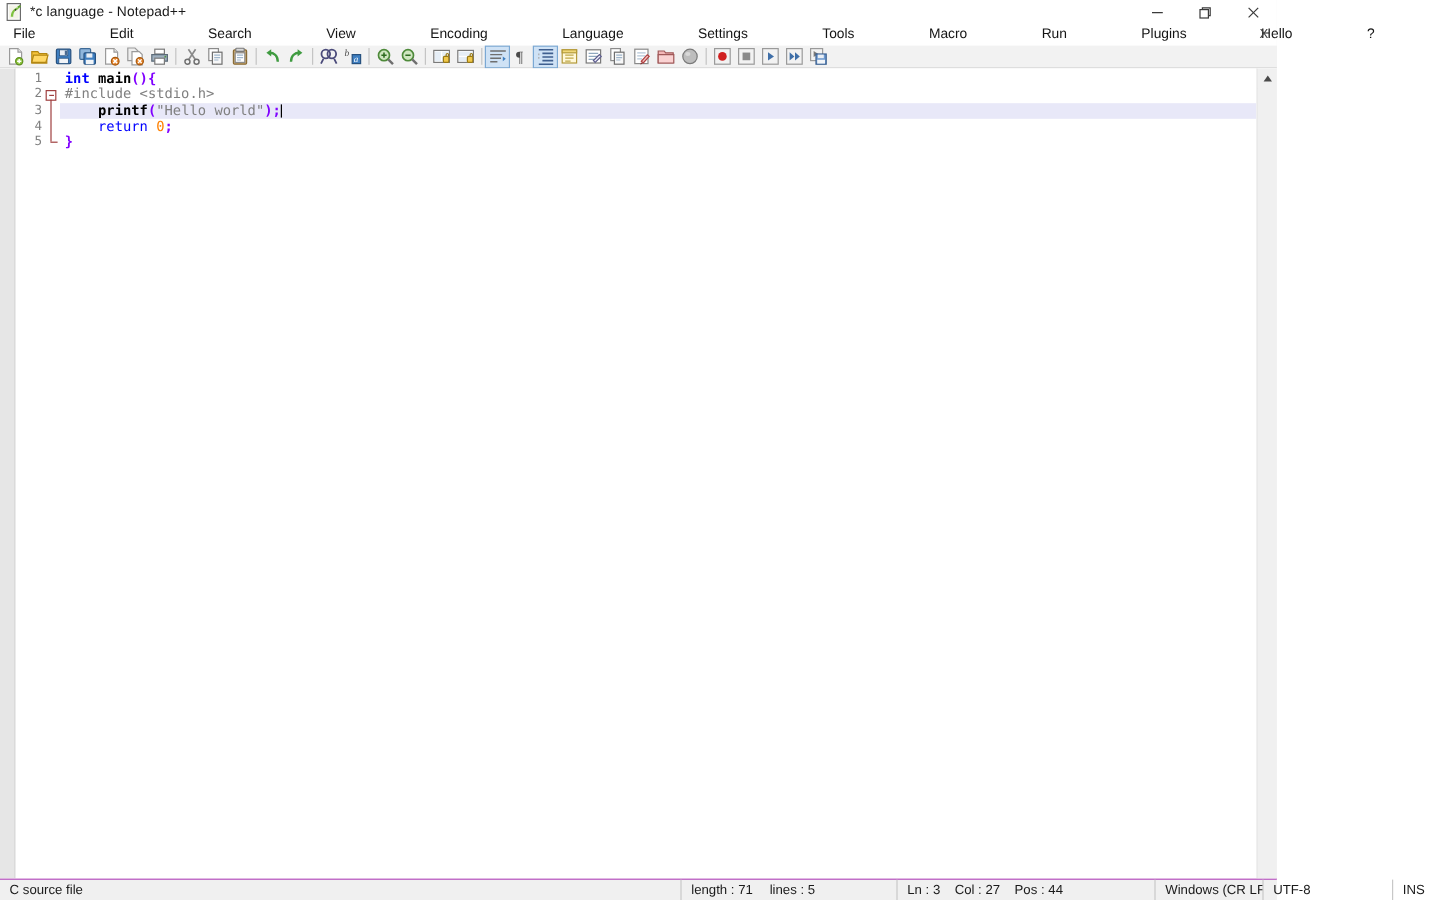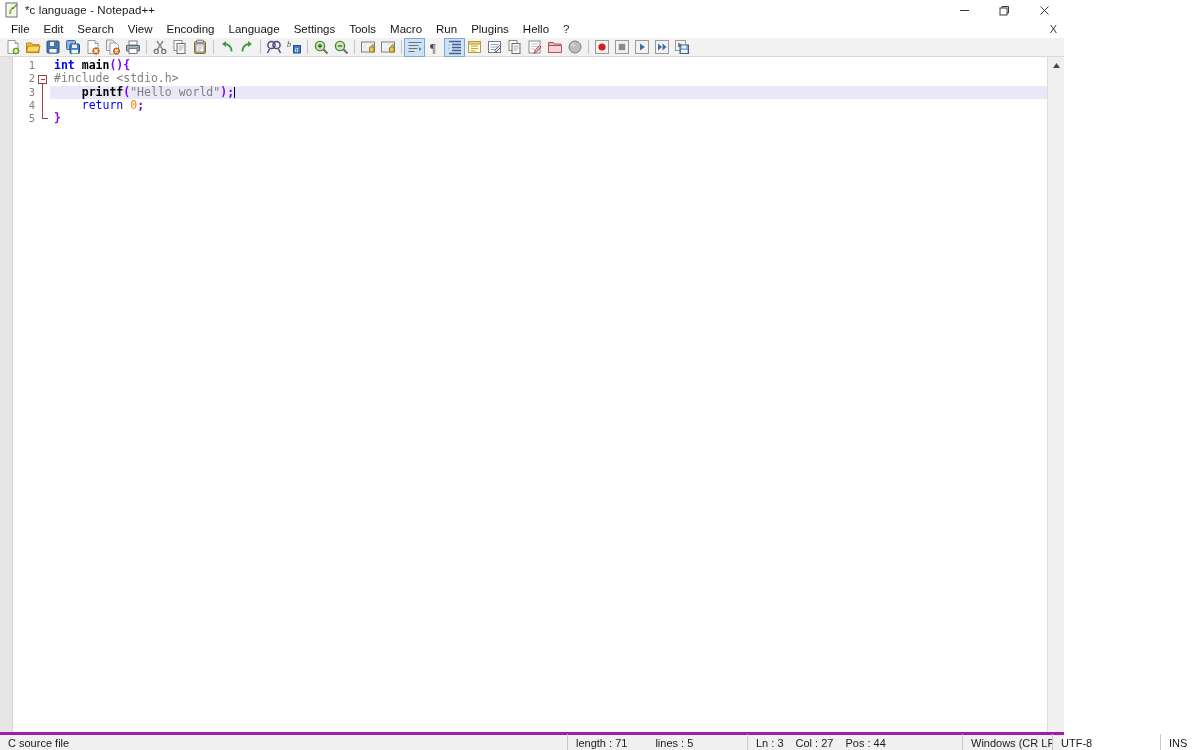--- a/index.html
+++ b/index.html
@@ -57,20 +57,21 @@
 
   
   .menubar {
     height: 18px;
     flex: 0 0 18px;
     background: #ffffff;
     display: flex;
     align-items: center;
     padding-left: 4px;
     position: relative;
+    gap: 48px;
   }
   .menu-item {
     font-size: 11.5px;
     color: #151515;
     padding: 1px 7px 2px 7px;
     white-space: nowrap;
     line-height: 14px;
   }
   .menu-doc-close {
     position: absolute;
@@ -238,38 +239,38 @@
     color: #5a5a5a;
     font-size: 8px;
   }
   .scroll-track { flex: 1 1 auto; background: #f0f0f0; }
 
   
   .statusbar {
     height: 18px;
     flex: 0 0 18px;
     background: #f0f0f0;
-    border-top: 3px solid #a21caf;
+    border-top: 1px solid #a21caf;
     display: flex;
     align-items: center;
     font-size: 11px;
     color: #1a1a1a;
   }
   .sb-cell {
     height: 18px;
     display: flex;
     align-items: center;
     padding: 0 8px;
     white-space: nowrap;
     border-right: 1px solid #c8c8c8;
     overflow: hidden;
   }
   .sb-cell:first-child { border-left: none; }
   .sb-cell.doctype { width: 568px; flex: 0 0 568px; }
-  .sb-cell.len     { width: 180px; flex: 0 0 180px; gap: 28px; }
+  .sb-cell.len     { width: 180px; flex: 0 0 180px; gap: 14px; }
   .sb-cell.pos     { width: 215px; flex: 0 0 215px; gap: 12px; }
   .sb-cell.eol     { width: 90px;  flex: 0 0 90px; }
   .sb-cell.enc     { width: 108px; flex: 0 0 108px; }
   .sb-cell.ins     { width: 39px;  flex: 0 0 39px; border-right: none; }
 </style>
 </head>
 <body>
 
 <div id="app">
 

